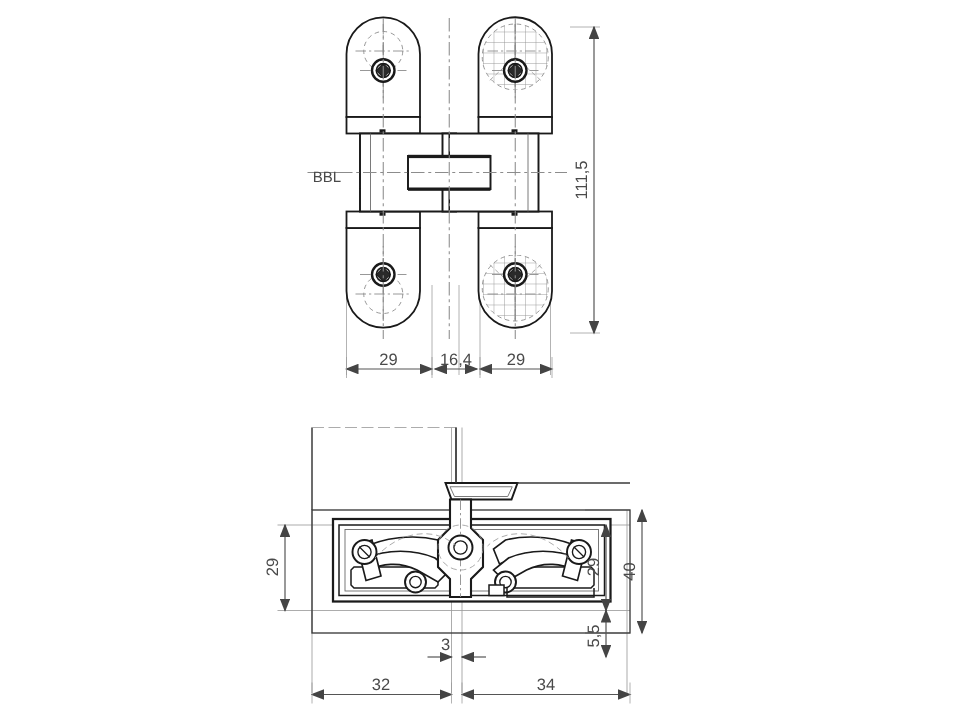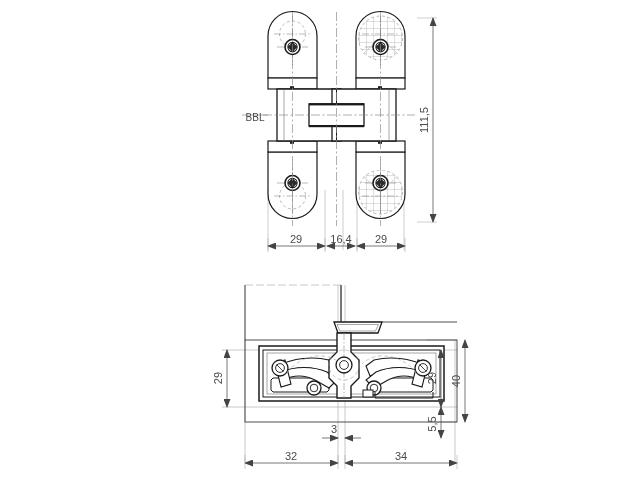--- a/index.html
+++ b/index.html
@@ -3,21 +3,21 @@
 <meta charset="utf-8">
 <style>
   html,body{margin:0;padding:0;}
   body{
     width:640px;height:480px;
     background:#ffffff;
     font-family:"Liberation Sans", sans-serif;
     overflow:hidden;
     position:relative;
   }
-  #drawing-root{position:absolute;inset:0;margin-left:37px;}
+  #drawing-root{position:absolute;inset:0;}
   svg{display:block;}
   .dimtext{
     font-family:"Liberation Sans", sans-serif;
     font-size:11px;
     fill:#4a4a4a;
   }
   .dimtext-sm{
     font-family:"Liberation Sans", sans-serif;
     font-size:10px;
     fill:#4a4a4a;

